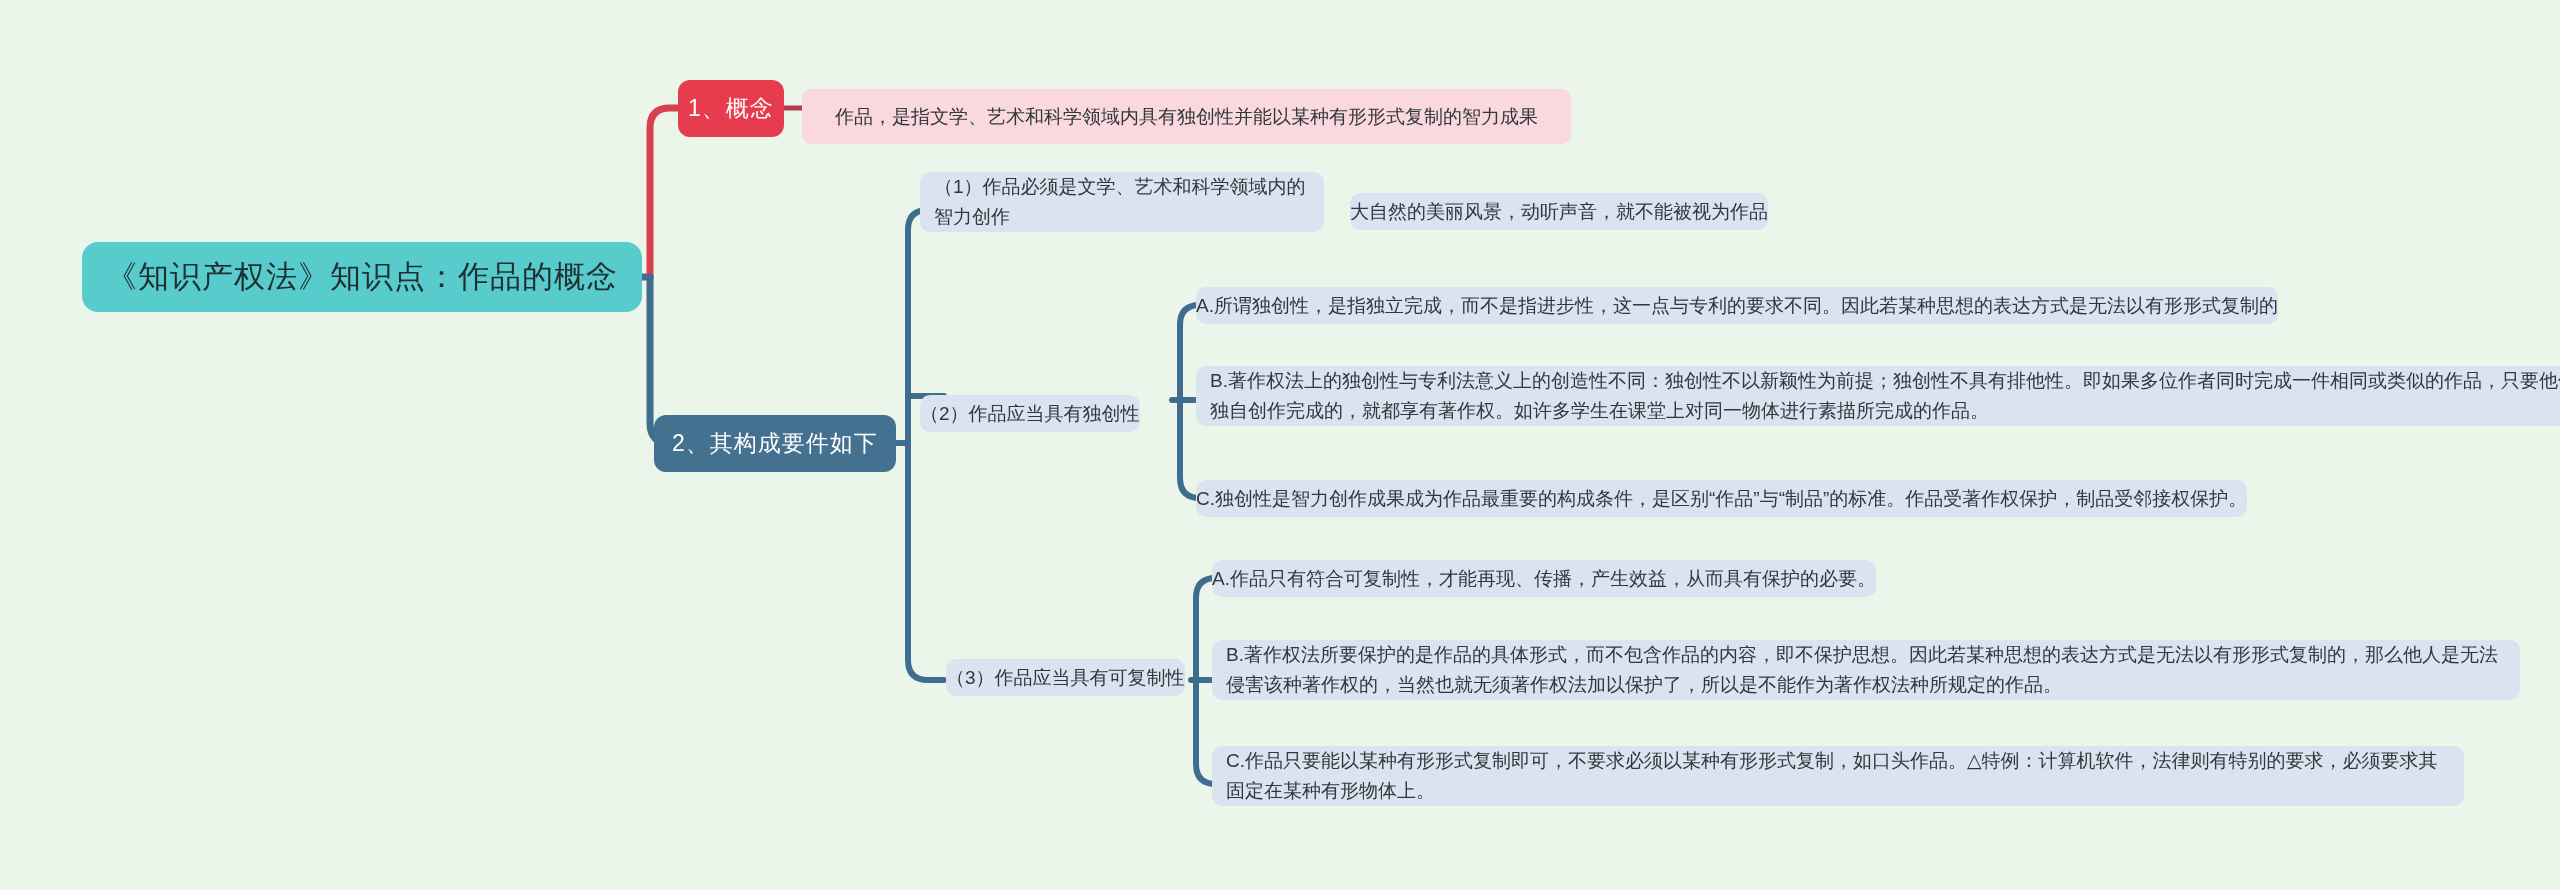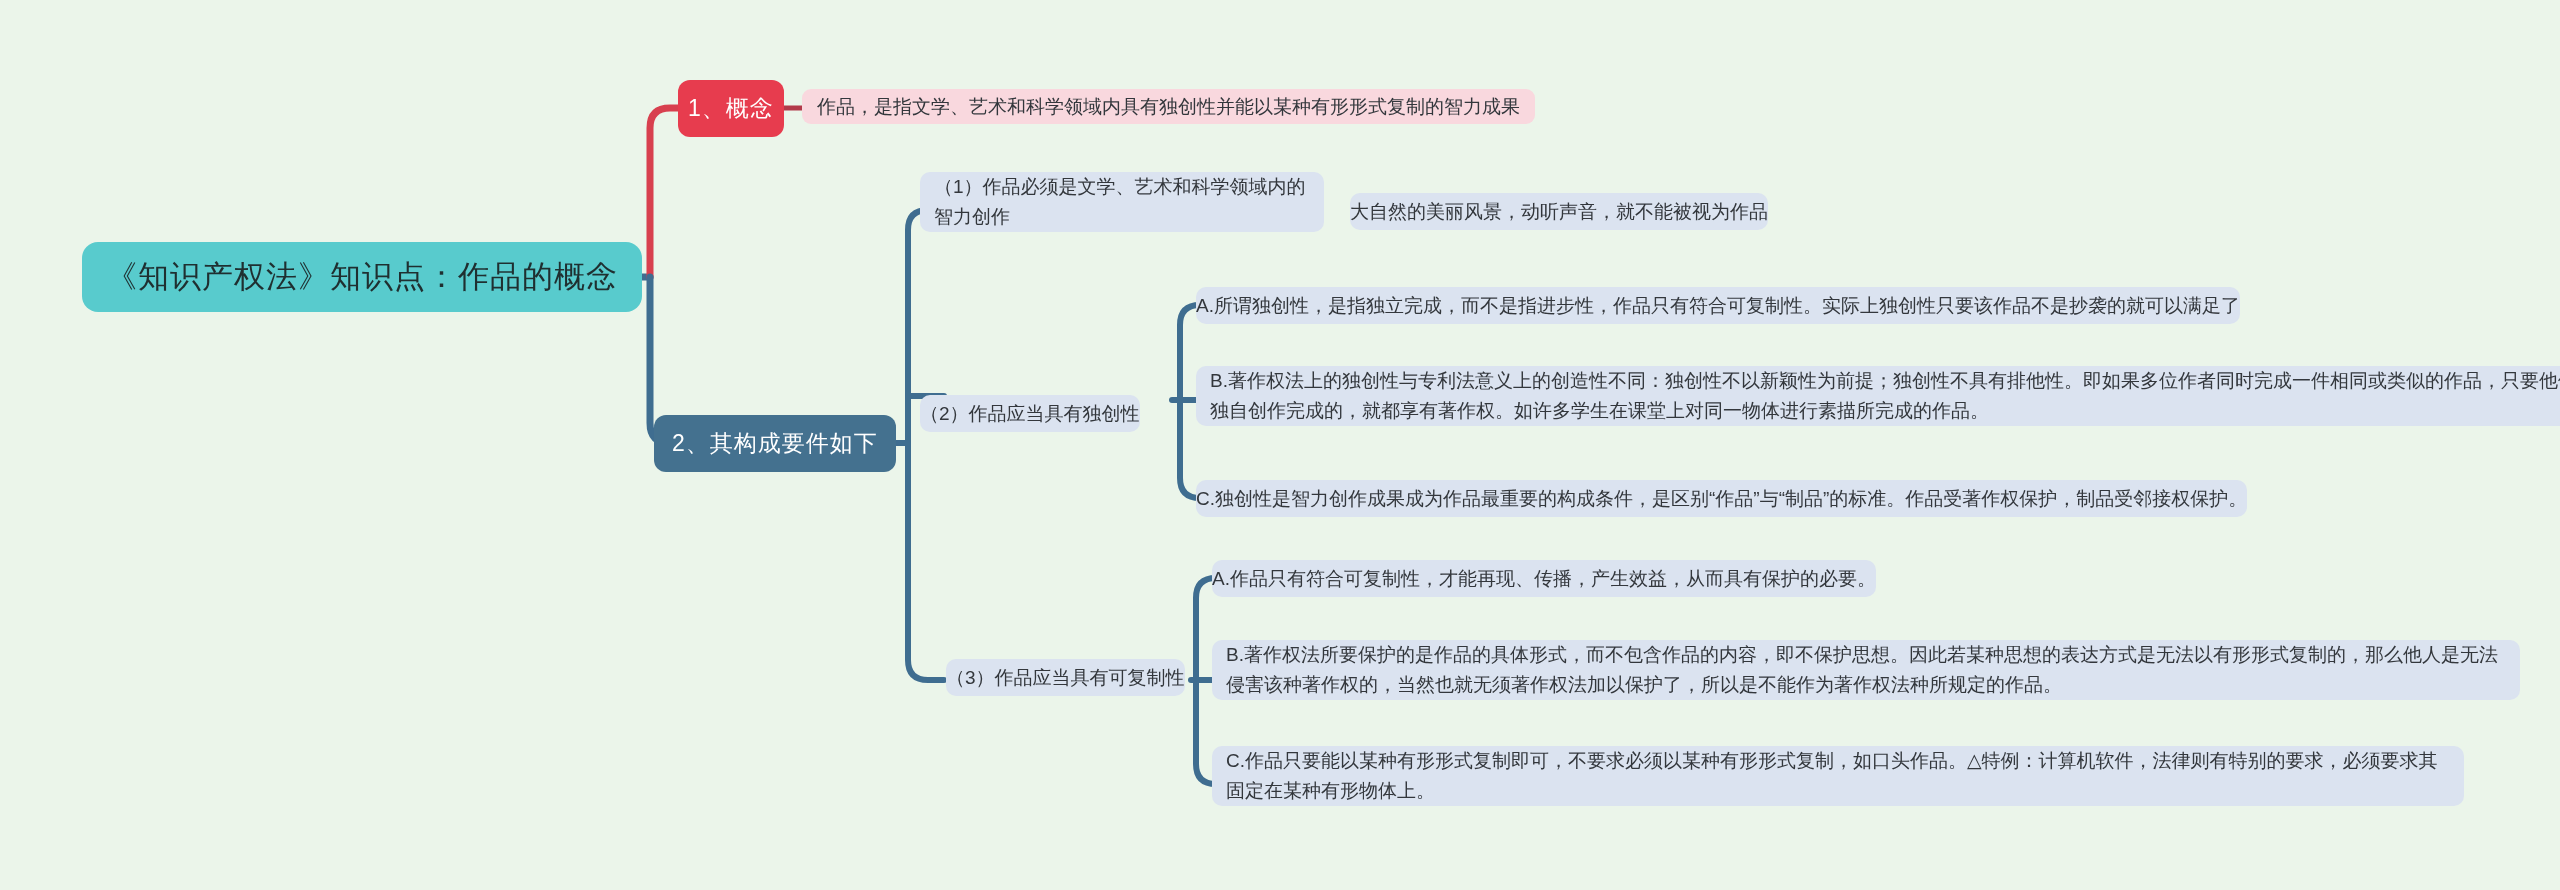--- a/index.html
+++ b/index.html
@@ -43,21 +43,21 @@
     left:658px;top:80px;height:57px;padding:0 10px;
     background:var(--c-branch1-bg,#e73c4e);
     margin-left:20px;
   }
   .branch2{
     left:654px;top:415px;height:57px;padding:0 18px;
     background:var(--c-branch2-bg,#44718f);
     text-align:center;
   }
   .pinkbox{
-    left:802px;top:89px;height:35px;padding:0 15px;
+    left:802px;top:89px;height:55px;padding:0 33px;
     border-radius:9px;
     background:var(--c-branch1-child-bg,#f9d8de);
     color:var(--c-detail-text,#33373c);
     font-size:19px;
   }
   .detail{
     background:var(--c-detail-bg,#dbe3f0);
     color:var(--c-detail-text,#33373c);
     font-size:19px;
     border-radius:10px;
@@ -103,21 +103,21 @@
   <div class="node pinkbox single">作品，是指文学、艺术和科学领域内具有独创性并能以某种有形形式复制的智力成果</div>
 
   <div class="node branch branch2 single">2、其构成要件如下</div>
 
   <div class="node detail multi n1">（1）作品必须是文学、艺术和科学领域内的智力创作</div>
 
   <div class="node detail single c1a">大自然的美丽风景，动听声音，就不能被视为作品</div>
 
   <div class="node detail single n2">（2）作品应当具有独创性</div>
 
-  <div class="node detail single c2a">A.所谓独创性，是指独立完成，而不是指进步性，作品只有符合可复制性。实际上独创性只要该作品不是抄袭的就可以满足了</div>
+  <div class="node detail single c2a">A.所谓独创性，是指独立完成，而不是指进步性，这一点与专利的要求不同。因此若某种思想的表达方式是无法以有形形式复制的</div>
 
   <div class="node detail multi c2b">B.著作权法上的独创性与专利法意义上的创造性不同：独创性不以新颖性为前提；独创性不具有排他性。即如果多位作者同时完成一件相同或类似的作品，只要他们都是作者独自创作完成的，就都享有著作权。如许多学生在课堂上对同一物体进行素描所完成的作品。</div>
 
   <div class="node detail single c2c">C.独创性是智力创作成果成为作品最重要的构成条件，是区别“作品”与“制品”的标准。作品受著作权保护，制品受邻接权保护。</div>
 
   <div class="node detail single n3">（3）作品应当具有可复制性</div>
 
   <div class="node detail single c3a">A.作品只有符合可复制性，才能再现、传播，产生效益，从而具有保护的必要。</div>
 
   <div class="node detail multi c3b">B.著作权法所要保护的是作品的具体形式，而不包含作品的内容，即不保护思想。因此若某种思想的表达方式是无法以有形形式复制的，那么他人是无法侵害该种著作权的，当然也就无须著作权法加以保护了，所以是不能作为著作权法种所规定的作品。</div>

